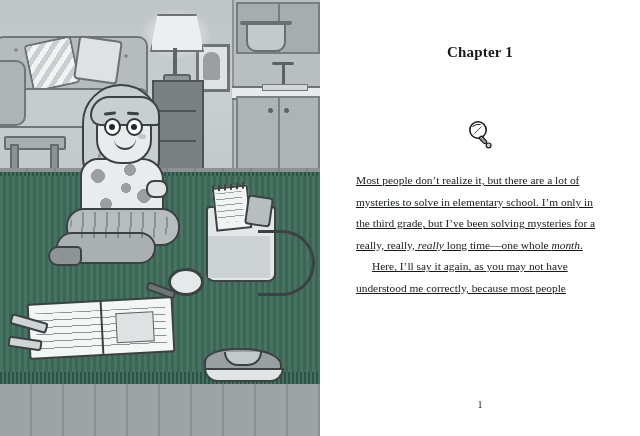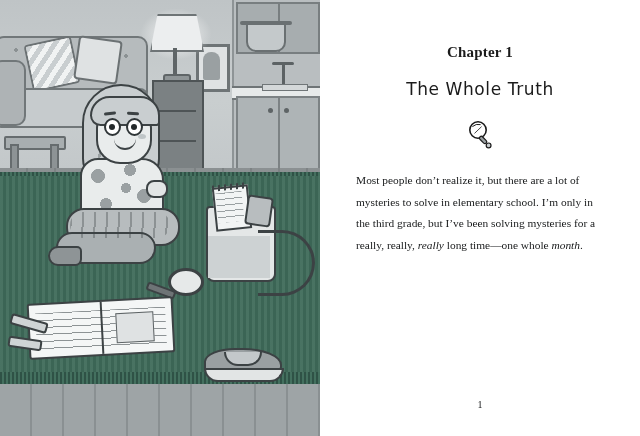--- a/index.html
+++ b/index.html
@@ -654,20 +654,21 @@
   .body-text {
     position: absolute;
     left: 36px;
     top: 170px;
     width: 252px;
     font-family: "Liberation Serif", serif;
     font-size: 11.4px;
     line-height: 21.6px;
     color: #17191a;
     text-align: left;
+    text-decoration: underline;
   }
   .body-text p {
     margin: 0;
   }
   .body-text p + p {
     text-indent: 16px;
   }
   .page-number {
     position: absolute;
     left: 0; right: 0;
@@ -784,33 +785,33 @@
       <div class="shoe-sole"></div>
     </div>
   </div>
 
   <div class="gutter"></div>
 
   <div class="page-right">
 
     <div class="chapter-label">Chapter 1</div>
 
-    <div class="chapter-title">The Whole Truth</div>
 
     <div class="mag-orn">
       <div class="mag-orn-inner">
         <svg width="34" height="34" viewBox="0 0 34 34" aria-hidden="true">
           <circle cx="15" cy="12" r="8.2" fill="#ffffff" stroke="#1b1b1b" stroke-width="1.6"></circle>
           <path d="M9.4 8.6 Q13 5.4 17.6 6.6" fill="none" stroke="#1b1b1b" stroke-width="1"></path>
           <path d="M11.5 15.4 L18.6 8.6" fill="none" stroke="#1b1b1b" stroke-width="0.8"></path>
           <rect x="18.3" y="17.6" width="8.6" height="3.6" rx="1.6" transform="rotate(45 18.3 17.6)" fill="#9aa0a2" stroke="#1b1b1b" stroke-width="1.2"></rect>
           <circle cx="25.6" cy="27.4" r="2.4" fill="#c9ced0" stroke="#1b1b1b" stroke-width="1.2"></circle>
         </svg>
       </div>
     </div>
 
     <div class="body-text">
       <p>Most people don’t realize it, but there are a lot of mysteries to solve in elementary school. I’m only in the third grade, but I’ve been solving mysteries for a really, really, <em>really</em> long time—one whole <em>month</em>.</p>
+      <p>Here, I’ll say it again, as you may not have understood me correctly, because most people</p>
     </div>
 
     <div class="page-number">1</div>
   </div>
 </div>
 
 </body></html>

